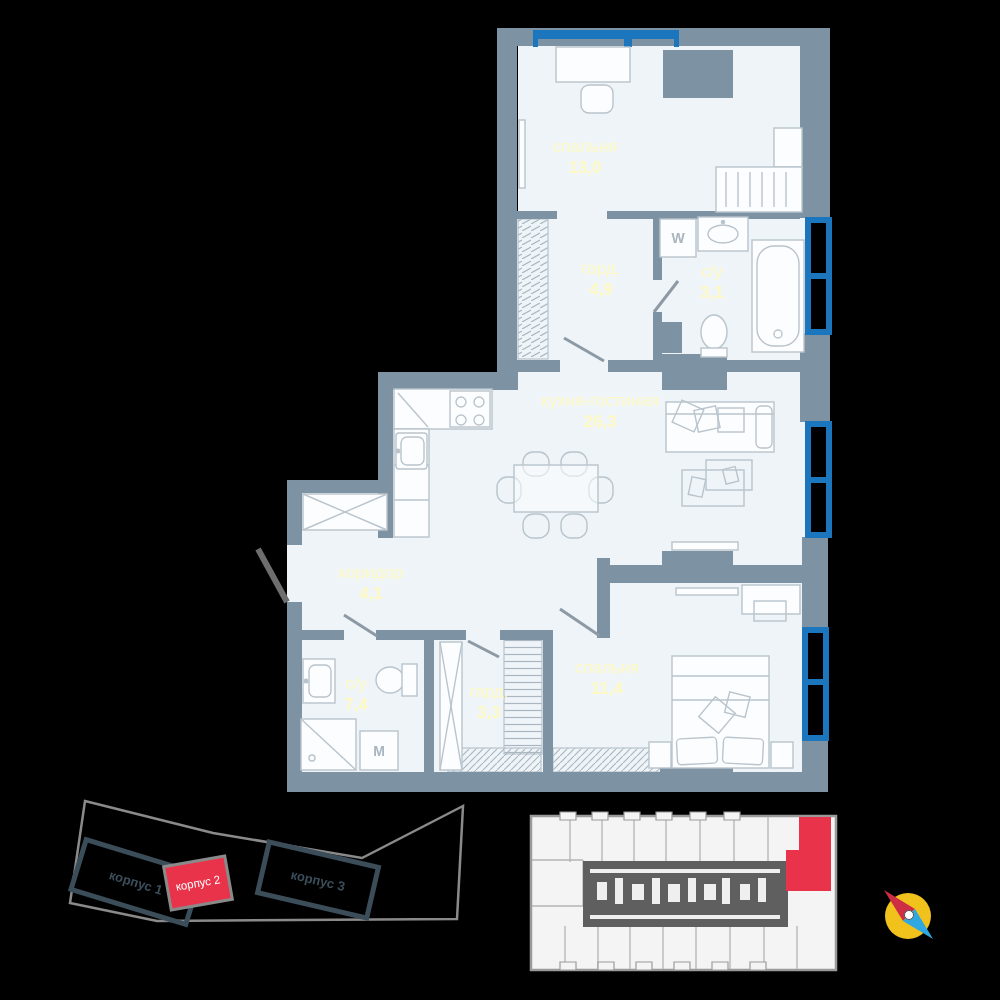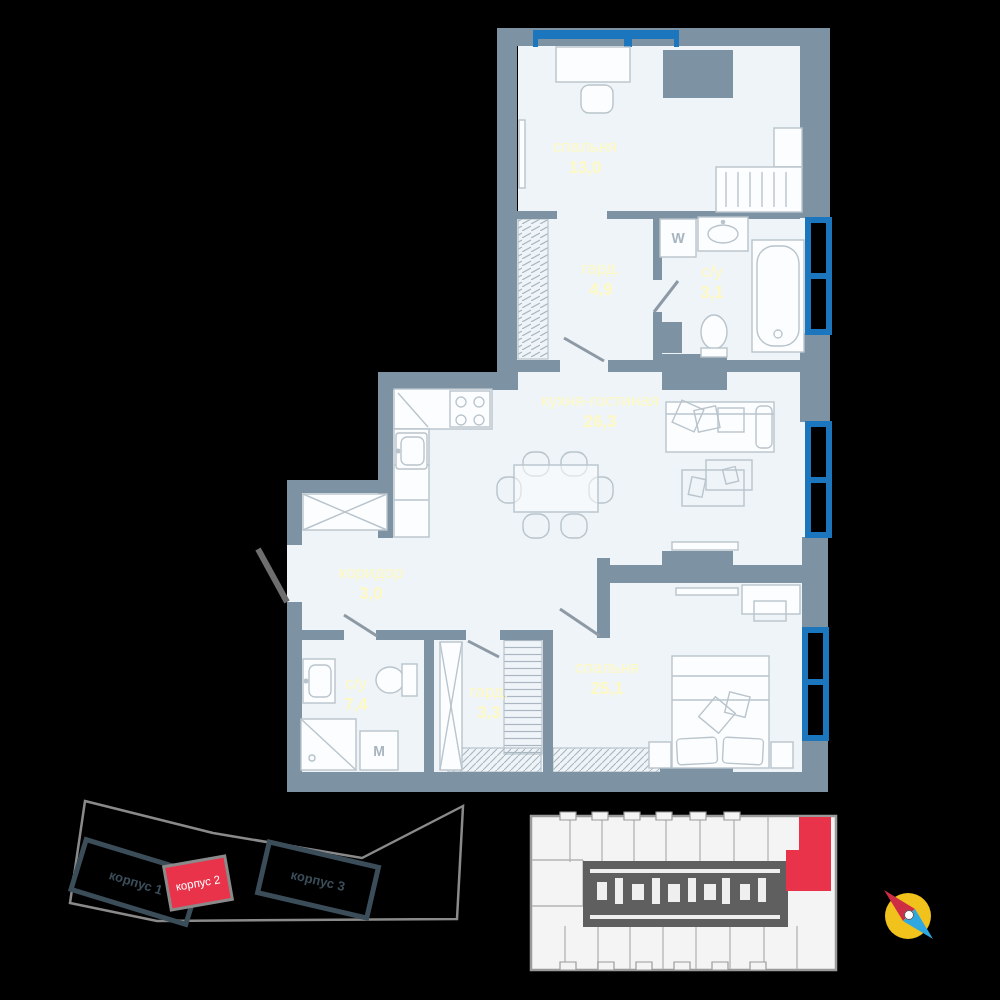--- a/index.html
+++ b/index.html
@@ -301,27 +301,27 @@
 <div class="room-label" style="left:712px;top:283px">
   <div class="rname">с/у</div>
   <div class="rarea">3,1</div>
 </div>
 <div class="room-label" style="left:600px;top:412px">
   <div class="rname">кухня-гостиная</div>
   <div class="rarea">26,3</div>
 </div>
 <div class="room-label" style="left:371px;top:584px">
   <div class="rname">коридор</div>
-  <div class="rarea">3,0</div>
+  <div class="rarea">4,1</div>
 </div>
 <div class="room-label" style="left:356px;top:695px">
   <div class="rname">с/у</div>
   <div class="rarea">7,4</div>
 </div>
 <div class="room-label" style="left:489px;top:703px">
   <div class="rname">гард.</div>
   <div class="rarea">3,3</div>
 </div>
 <div class="room-label" style="left:607px;top:679px">
   <div class="rname">спальня</div>
-  <div class="rarea">25,1</div>
+  <div class="rarea">11,4</div>
 </div>
 </div>
 
 </body></html>

